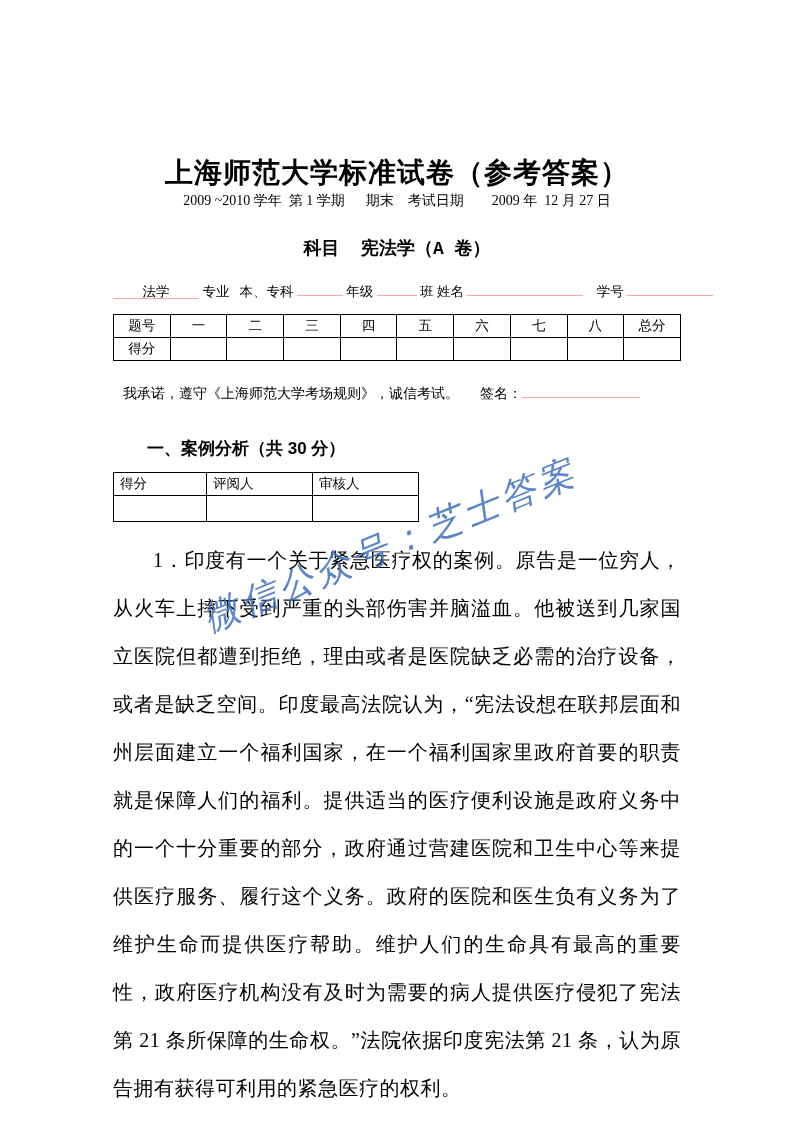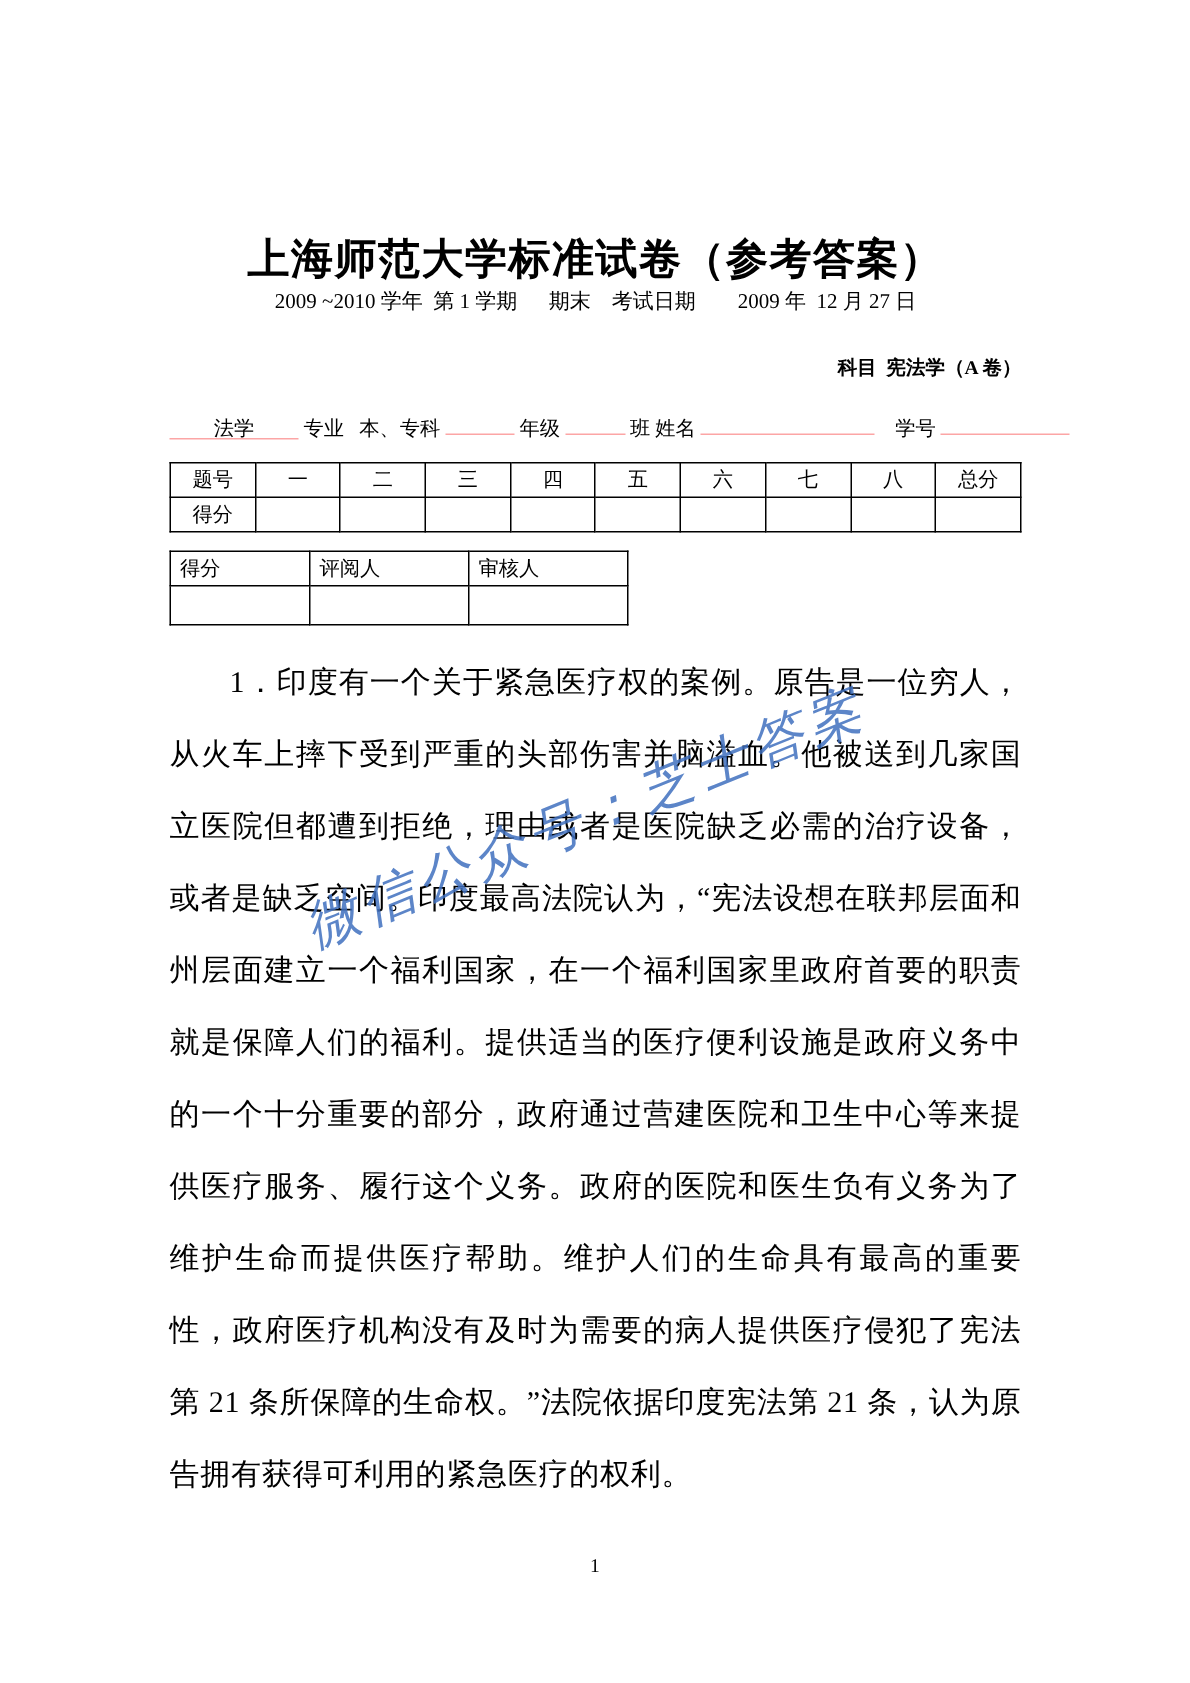--- a/index.html
+++ b/index.html
@@ -26,24 +26,24 @@
     font-family: "Liberation Sans", "DejaVu Sans", sans-serif;
     letter-spacing: 1px;
   }
   .term-line {
     text-align: center;
     font-size: 14px;
     white-space: pre;
   }
   .subject-line {
     margin-top: 26px;
-    text-align: right;
-    font-size: 13px;
-    font-weight: bold;
-    font-family: Liberation Serif, serif;
+    text-align: center;
+    font-size: 18px;
+    font-weight: bold;
+    font-family: Liberation Mono, monospace;
     white-space: pre;
   }
   .form-line {
     margin-top: 20px;
     font-size: 13.5px;
     white-space: nowrap;
   }
   .blank {
     display: inline-block;
     border-bottom: 1px solid #fca5a5;
@@ -185,21 +185,23 @@
         <td></td>
         <td></td>
         <td></td>
         <td></td>
         <td></td>
         <td></td>
       </tr>
     </tbody>
   </table>
 
-
+  <div class="pledge-line"><span>我承诺，遵守《上海师范大学考场规则》，诚信考试。      签名：</span><span class="blank b-sign"></span></div>
+
+  <div class="section-heading">一、案例分析（共 30 分）</div>
 
   <table class="grader-table">
     <tbody>
       <tr>
         <td style="width:80px">得分</td>
         <td style="width:93px">评阅人</td>
         <td style="width:93px">审核人</td>
       </tr>
       <tr class="empty-row">
         <td></td>

